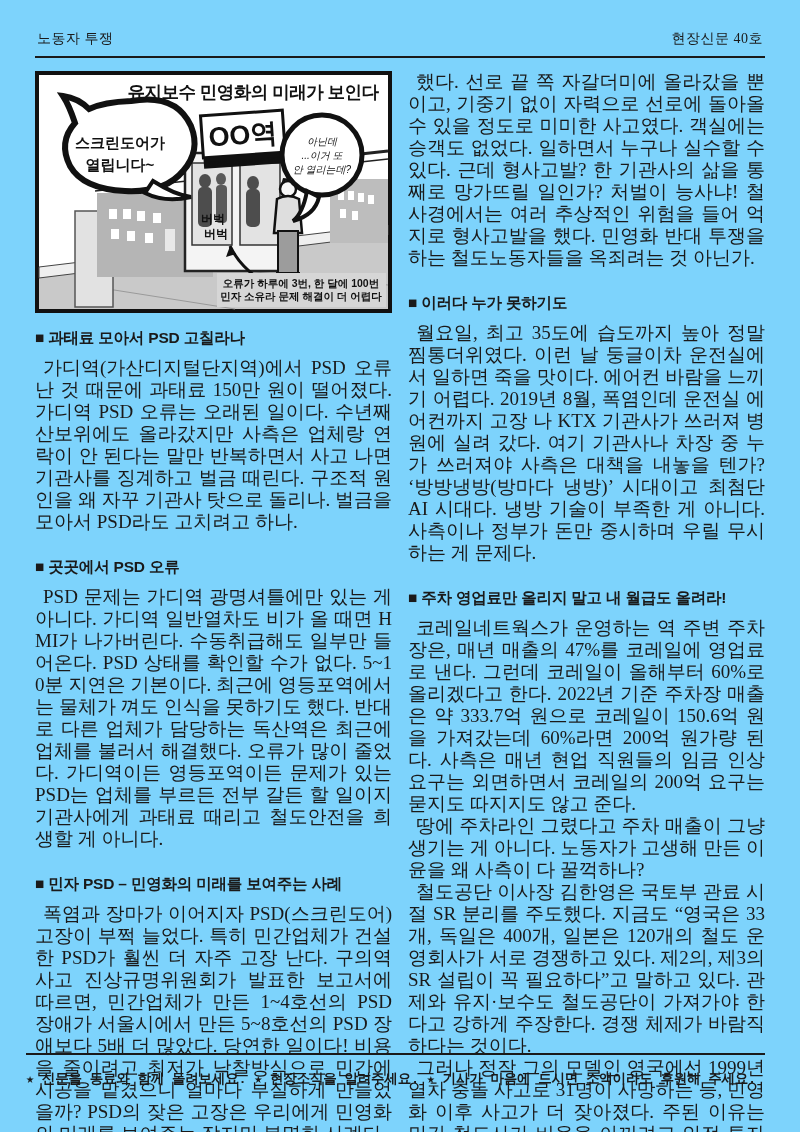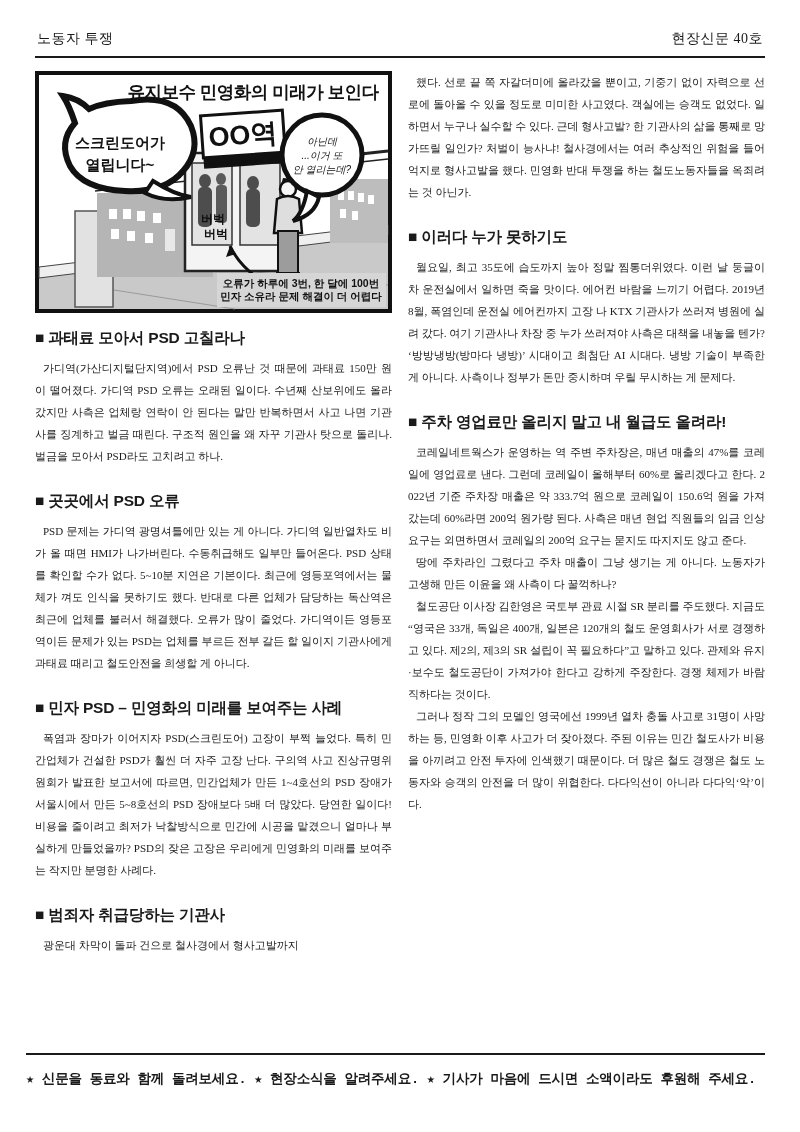--- a/index.html
+++ b/index.html
@@ -1,20 +1,20 @@
 <!DOCTYPE html>
 <html lang="ko"><head>
 <meta charset="utf-8">
 <style>
   html,body { margin:0; padding:0; background:#888; }
   .page {
     position:relative;
     width:800px; height:1132px;
     margin:0 auto;
-    background:#ffffff;
+    background:#7dd3fc;
     color:#1a1a1a;
     overflow:hidden;
     font-family:"Liberation Serif", serif;
   }
   
   .masthead {
     display:flex; justify-content:space-between; align-items:flex-end;
     margin:0 35px; padding:30px 2px 8px 2px;
     border-bottom:2px solid #1a1a1a;
     font-size:14px; letter-spacing:0.5px;
@@ -25,21 +25,21 @@
     margin:0 35px; padding-top:13px;
   }
   .col { width:357px; }
   .article-heading {
     font-family:"Liberation Sans", sans-serif;
     font-weight:700; font-size:15.5px; line-height:20px;
     margin:24px 0 9px 0; letter-spacing:-0.2px;
   }
   .article-heading.first { margin-top:15px; }
   .article p {
-    margin:0; font-size:11px; line-height:22px;
+    margin:0; font-size:19px; line-height:22px;
     text-align:justify; word-break:break-all;
     text-indent:8px;
   }
   
   .cartoon { display:block; }
   .cartoon text { font-family:"Liberation Sans", sans-serif; fill:#111; }
   
   .footer {
     position:absolute; left:26px; right:35px; bottom:0; height:62px;
     border-top:2px solid #1a1a1a;

